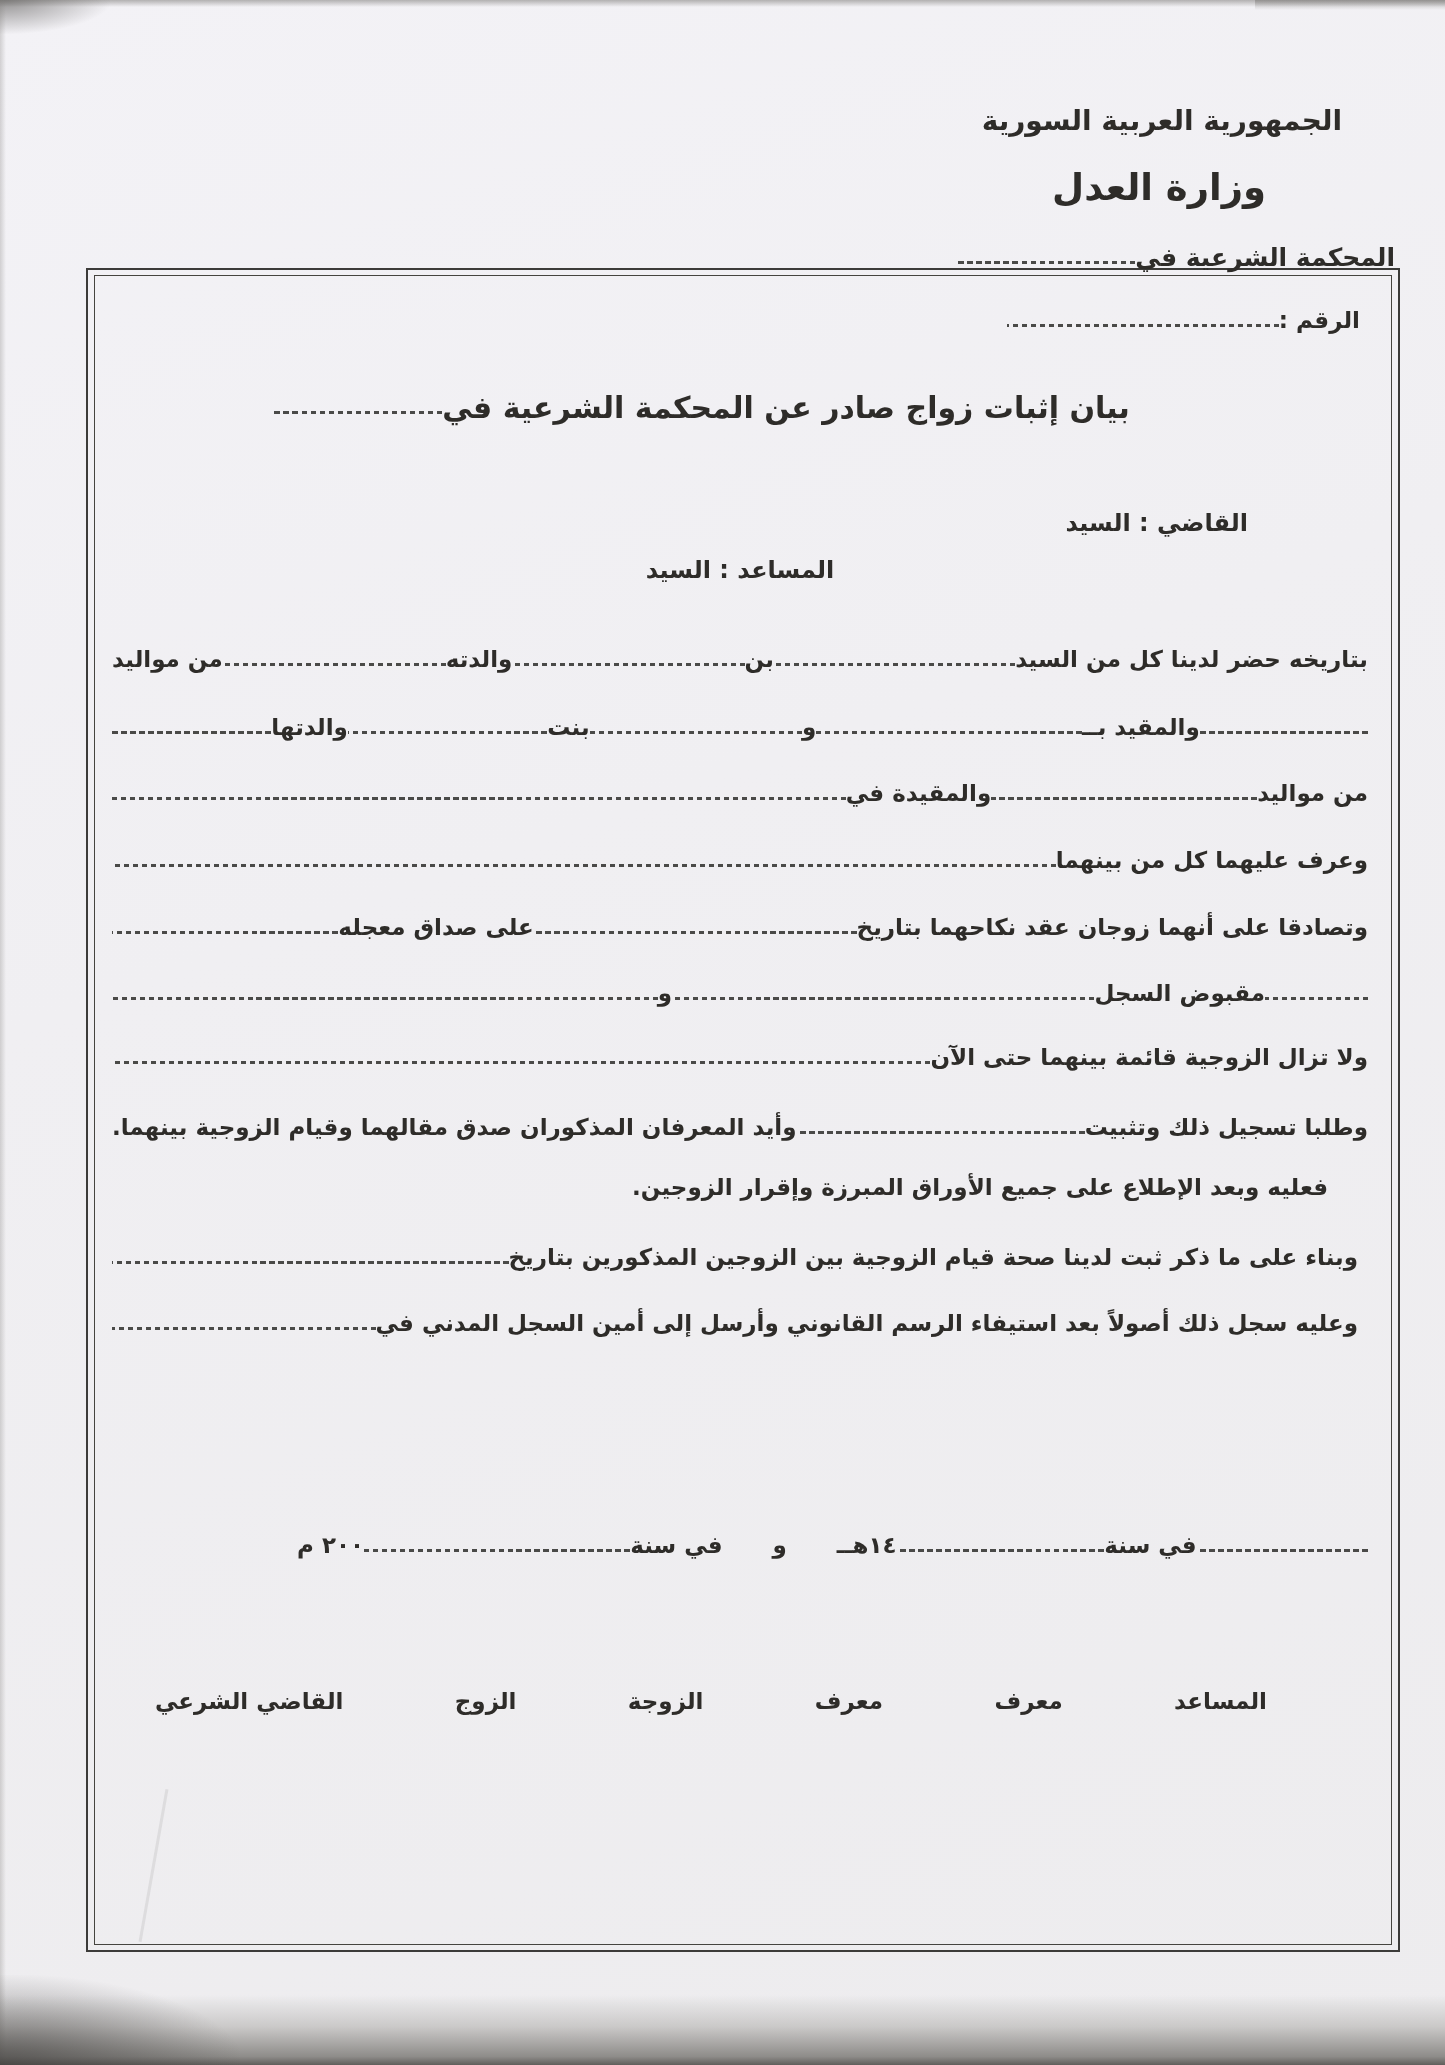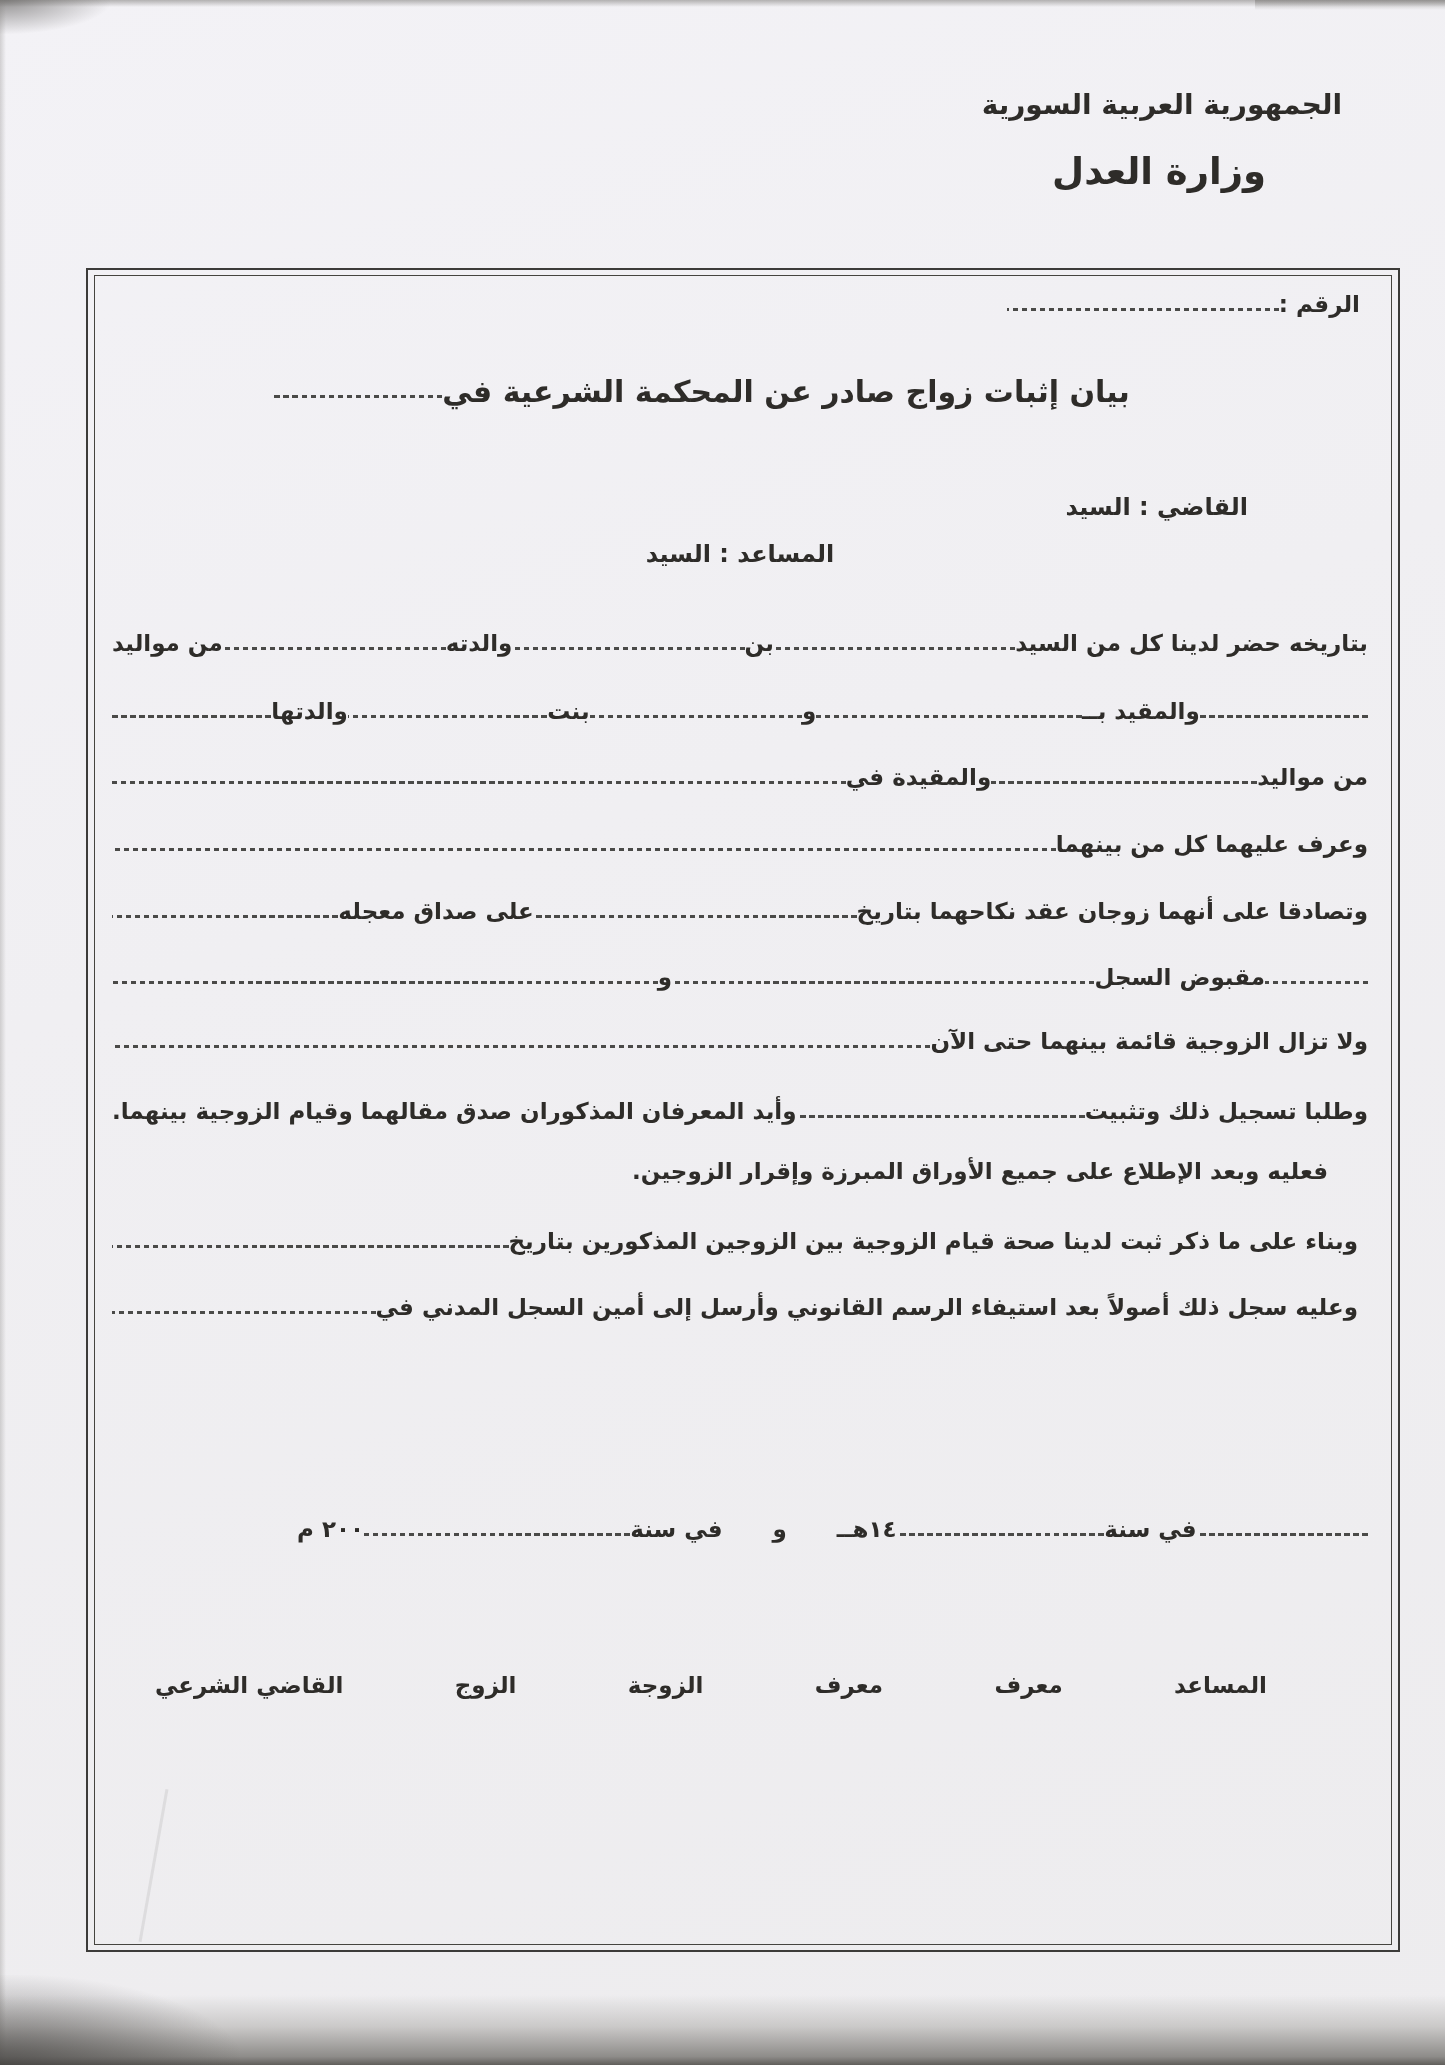--- a/index.html
+++ b/index.html
@@ -25,21 +25,21 @@
   .art.bottom-left{bottom:0;left:0;width:240px;height:90px;
     background:radial-gradient(ellipse at bottom left,rgba(66,64,62,.7),rgba(66,64,62,0) 72%);}
   .art.crease{left:152px;top:1788px;width:3px;height:155px;
     background:rgba(100,100,100,.12);transform:rotate(10deg);}
   
   .frame-outer{position:absolute;left:86px;top:268px;width:1314px;height:1684px;
     border:2.5px solid #3c3b39;box-sizing:border-box;}
   .frame-inner{position:absolute;left:6px;top:5px;right:6px;bottom:5px;
     border:1.5px solid #45443f;}
   
-  .content{position:absolute;inset:0;direction:rtl;font-weight:700;}
+  .content{position:absolute;inset:0;direction:rtl;font-weight:700;margin-top:16px;}
   .hdr{position:absolute;white-space:nowrap;}
   .hdr.country{top:88px;right:103px;font-size:28px;letter-spacing:.5px;}
   .hdr.ministry{top:150px;right:179px;font-size:37px;}
   .line{position:absolute;display:flex;align-items:center;height:42px;
     left:112px;width:1256px;font-size:23px;}
   .line .seg-text{white-space:nowrap;flex:none;}
   .seg-blank{height:3px;flex:none;align-self:center;margin-top:10px;
     background:repeating-linear-gradient(to left,#4a4a48 0 5.5px,rgba(0,0,0,0) 5.5px 9px);}
   .seg-blank.grow{flex-grow:1;flex-basis:0;}
   .seg-spacer{flex:none;height:1px;}
@@ -77,20 +77,24 @@
   <div class="art top-right"></div>
   <div class="art left-strip"></div>
 
   <div class="frame-outer">
     <div class="frame-inner"></div>
   </div>
 
   <div class="content">
     <div class="hdr country">الجمهورية العربية السورية</div>
     <div class="hdr ministry">وزارة العدل</div>
+    <div class="line court" id="court-line">
+        <span class="seg-text">المحكمة الشرعية في</span>
+        <span class="seg-blank" style="width: 178px;"></span>
+      </div>
 
     <div class="line num" id="number-line">
         <span class="seg-spacer" style="width: 8px;"></span>
         <span class="seg-text">الرقم :</span>
         <span class="seg-blank" style="width: 272px;"></span>
       </div>
     <div class="line title" id="title-line">
         <span class="seg-spacer" style="width: 76px;"></span>
         <span class="seg-text">بيان إثبات زواج صادر عن المحكمة الشرعية في</span>
         <span class="seg-blank" style="width: 168px;"></span>

